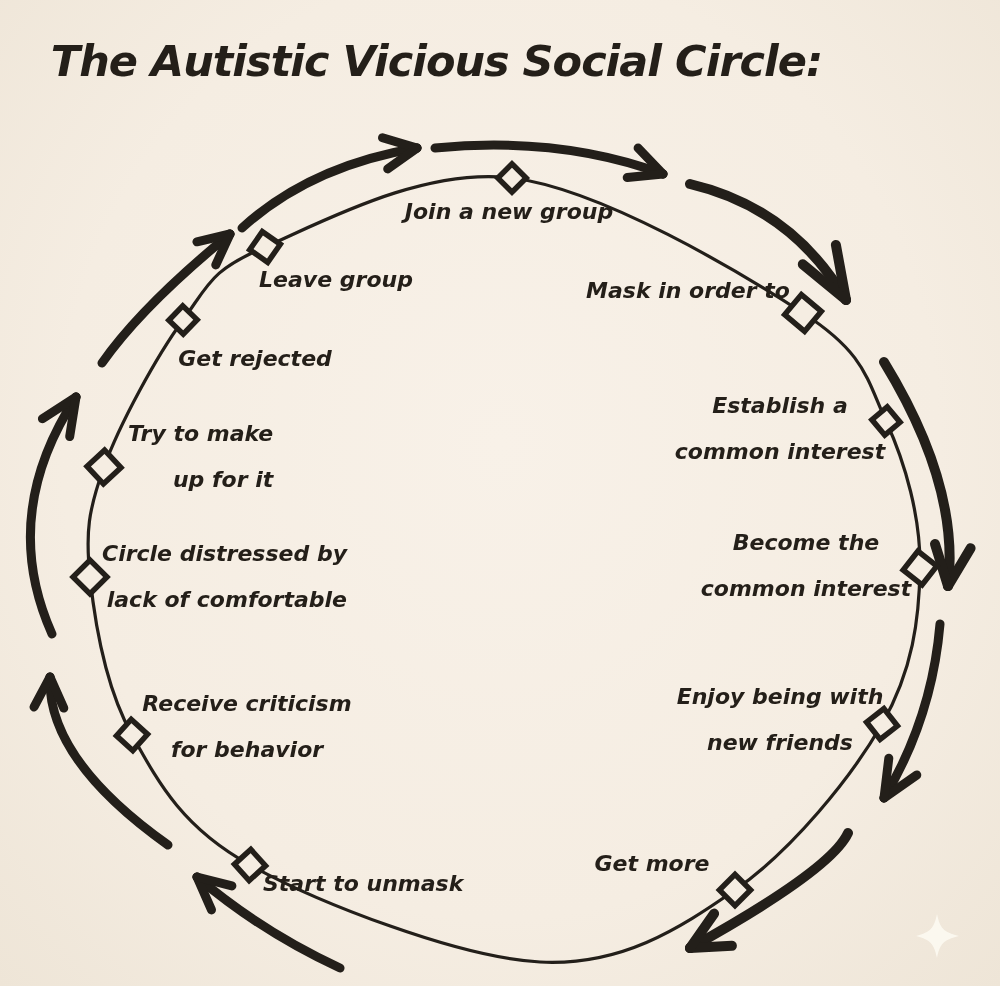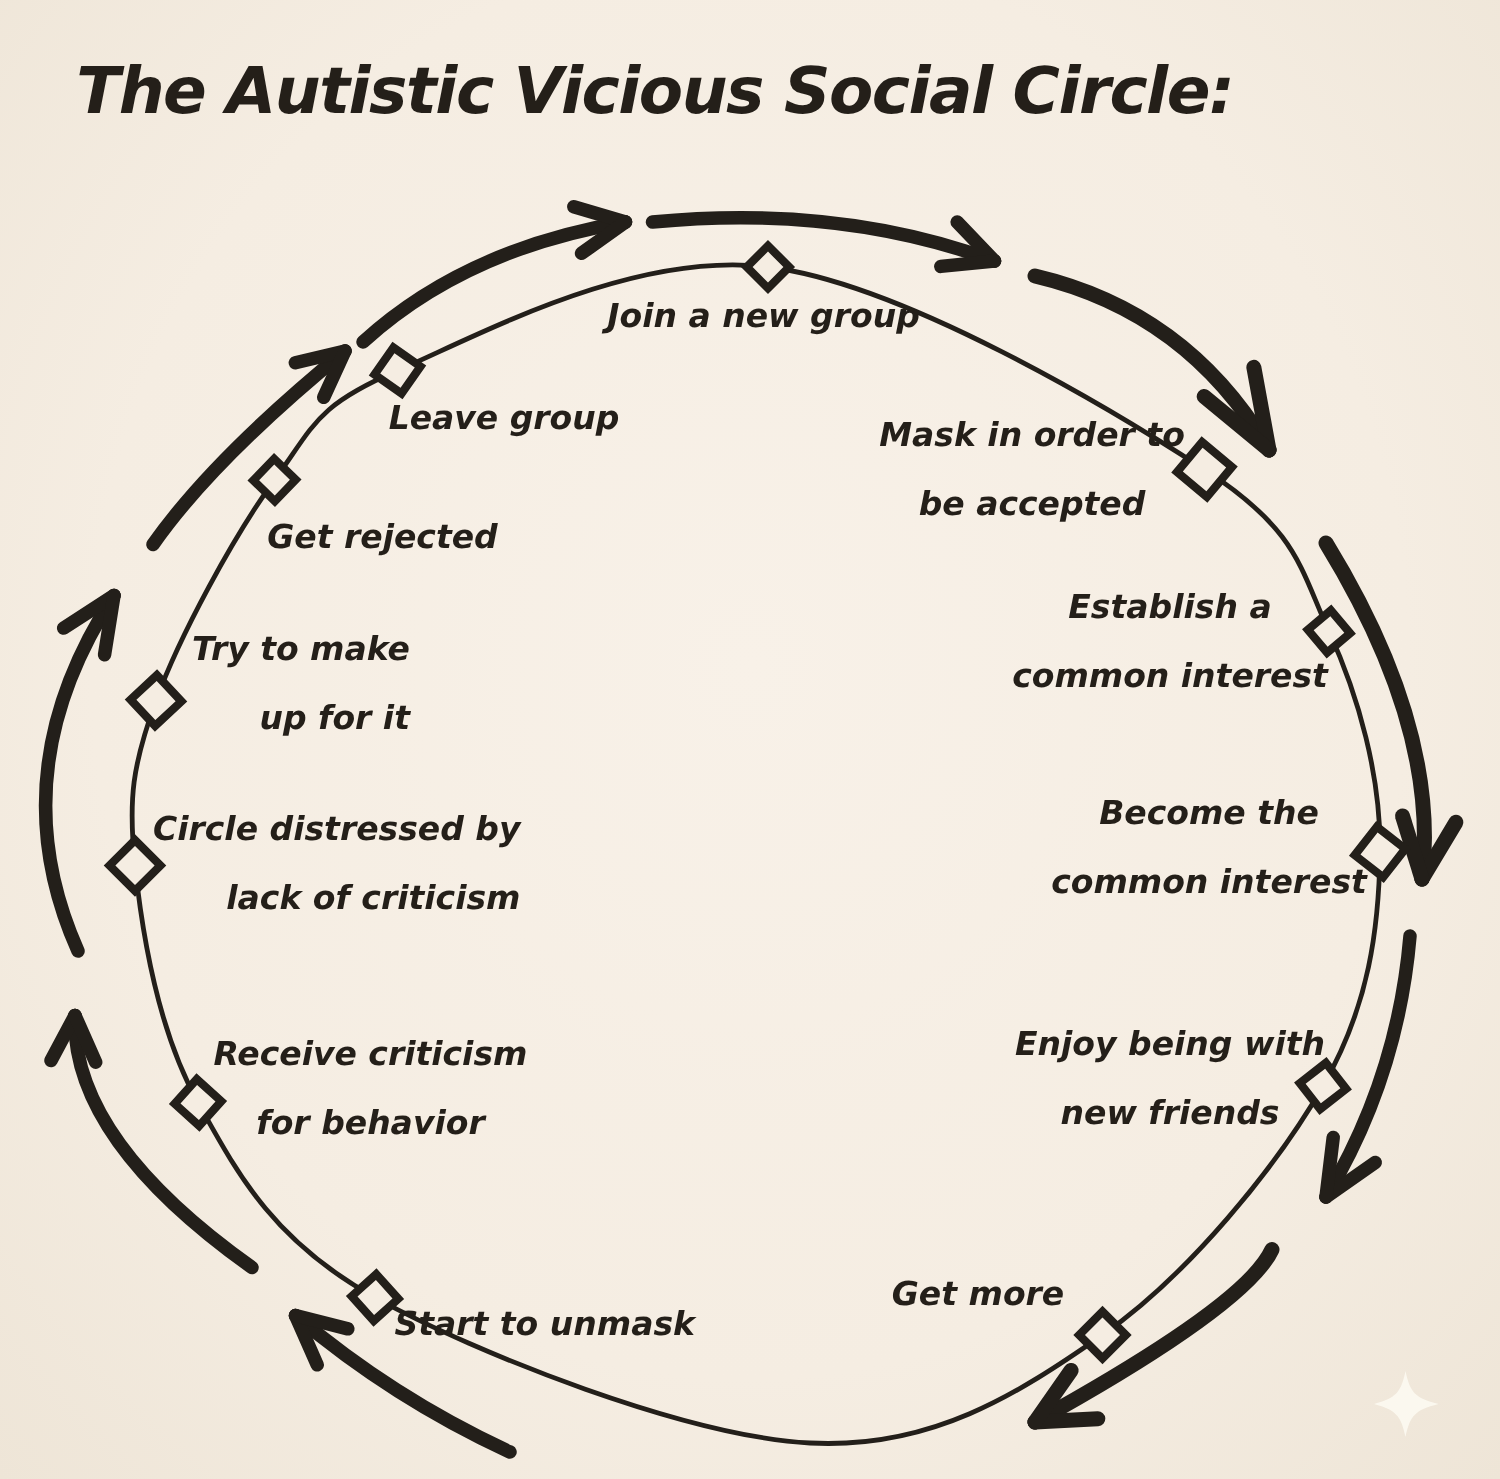--- a/index.html
+++ b/index.html
@@ -71,21 +71,20 @@
       <rect x="92" y="455" width="24" height="24" transform="rotate(47 104 467)" fill="#f5ede2" stroke="#231f1a" stroke-width="5.5" stroke-linejoin="miter"></rect>
       <rect x="173" y="310" width="20" height="20" transform="rotate(44 183 320)" fill="#f5ede2" stroke="#231f1a" stroke-width="5.5" stroke-linejoin="miter"></rect>
       <rect x="254" y="236" width="22" height="22" transform="rotate(35 265 247)" fill="#f5ede2" stroke="#231f1a" stroke-width="5.5" stroke-linejoin="miter"></rect>
     </svg>
   <div>
       <div class="node-label center" style="left: 509px; top: 189px;">
         <div>Join a new group</div>
       </div>
       <div class="node-label center" style="left: 688px; top: 268px;">
         <div>Mask in order to</div>
-        <div>be accepted</div>
       </div>
       <div class="node-label center" style="left: 780px; top: 383px;">
         <div>Establish a</div>
         <div>common interest</div>
       </div>
       <div class="node-label center" style="left: 806px; top: 520px;">
         <div>Become the</div>
         <div>common interest</div>
       </div>
       <div class="node-label center" style="left: 780px; top: 674px;">
@@ -97,21 +96,21 @@
       </div>
       <div class="node-label left" style="left: 263px; top: 861px;">
         <div>Start to unmask</div>
       </div>
       <div class="node-label center" style="left: 247px; top: 681px;">
         <div>Receive criticism</div>
         <div>for behavior</div>
       </div>
       <div class="node-label left" style="left: 102px; top: 531px;">
         <div>Circle distressed by</div>
-        <div>lack of criticism</div>
+        <div>lack of comfortable</div>
       </div>
       <div class="node-label left" style="left: 128px; top: 411px;">
         <div>Try to make</div>
         <div>up for it</div>
       </div>
       <div class="node-label center" style="left: 255px; top: 336px;">
         <div>Get rejected</div>
       </div>
       <div class="node-label center" style="left: 336px; top: 257px;">
         <div>Leave group</div>

